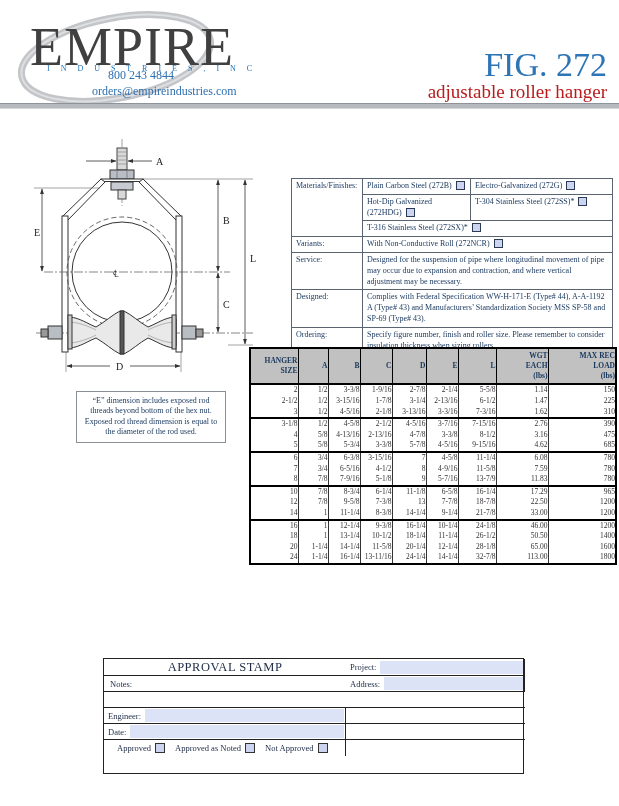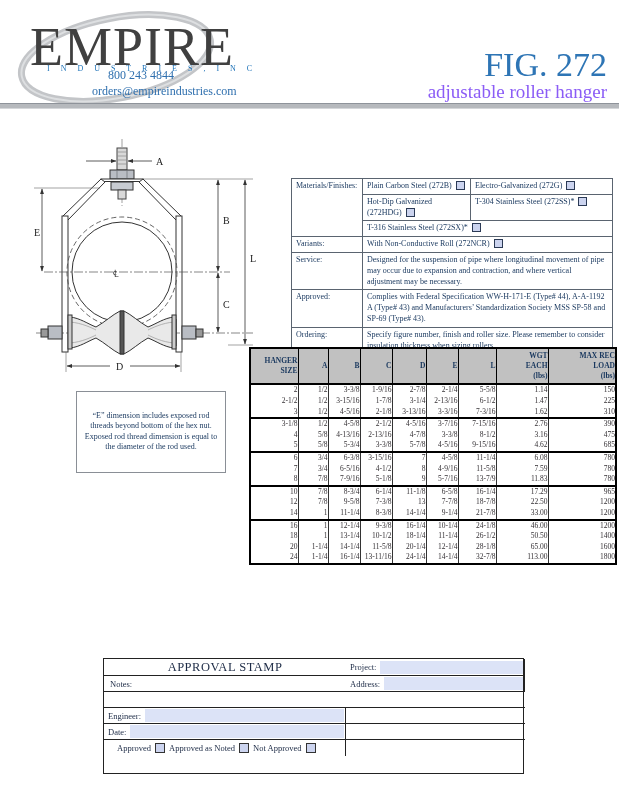--- a/index.html
+++ b/index.html
@@ -9,29 +9,29 @@
     background:#ffffff; overflow:hidden;
     font-family:"Liberation Serif", serif; color:#17365d;
   }
   
   .logo-svg { position:absolute; left:14px; top:10px; }
   .brand { position:absolute; left:30px; top:20px; font-size:54px; color:#404040; letter-spacing:1px; line-height:1; }
   .brand-sub { position:absolute; left:47px; top:64px; font-size:8px; letter-spacing:4.5px; color:#1d72b8; }
   .phone { position:absolute; left:108px; top:68px; font-size:12px; color:#2e6fae; }
   .email { position:absolute; left:92px; top:84px; font-size:12px; color:#2e6fae; }
   .fig-title { position:absolute; right:12px; top:46px; font-size:34px; color:#2e75b5; }
-  .fig-sub { position:absolute; right:12px; top:81px; font-size:19px; color:#8b5cf6; }
+  .fig-sub { position:absolute; right:12px; top:81px; font-size:19px; color:#b91c1c; }
   .rule { position:absolute; left:0; top:103px; width:619px; height:6px;
           background:#b6b9bd; border-top:1px solid #8e939a; border-bottom:1px solid #d4d6d9; }
 
   
   .drawing { position:absolute; left:30px; top:138px; }
   .dim-label { font-size:10px; fill:#222; font-family:"Liberation Serif", serif; }
   .note-box { position:absolute; left:76px; top:391px; width:150px; border:1px solid #8a8f96;
-              padding:19px 5px; font-size:8px; line-height:1.3; text-align:center; color:#17365d; }
+              padding:4px 5px; font-size:8px; line-height:1.3; text-align:center; color:#17365d; }
 
   
   .spec-table { position:absolute; left:291px; top:178px; width:322px; border-collapse:collapse;
                 font-size:8px; color:#17365d; table-layout:fixed; }
   .spec-table td { border:1px solid #5a6470; padding:2px 4px; vertical-align:top; line-height:1.35; }
   .spec-table td.lbl { width:71px; }
   .cb { display:inline-block; width:9px; height:9px; background:#ccd4ef; border:1px solid #2b3a55;
         vertical-align:-2px; margin-left:4px; }
   .notes-bold { font-weight:bold; margin-left:3px; }
 
@@ -53,21 +53,21 @@
           display:grid; grid-template-columns:242px 179px;
           grid-template-rows:17px 16px 16px 16px 16px 16px 17px; }
   .form .cell { border-bottom:1px solid #222; display:flex; align-items:center; font-size:8.5px; color:#1c2a45; }
   .form .left { border-right:1px solid #222; padding-left:4px; }
   .form .hdr { justify-content:center; font-size:12.5px; letter-spacing:0.5px; color:#1c2a45; }
   .form .last { border-bottom:none; }
   .fill { flex:1 1 auto; height:13px; background:#dce3f7; margin:1px 1px 1px 4px; }
   .form .right-cell { padding-left:6px; }
   .appr { gap:4px; }
   .appr .cb2 { width:10px; height:10px; background:#ccd4ef; border:1px solid #333; display:inline-block; }
-  .appr span.lbl2 { }
+  .appr span.lbl2 { margin-left:6px; }
   .appr span.lbl2:first-child { margin-left:9px; }
 </style>
 </head>
 <body>
 
 <div class="page">
 
   <svg class="logo-svg" width="215" height="95" viewBox="0 0 215 95">
     <ellipse cx="102" cy="48" rx="96" ry="40" fill="none" stroke="#c3c5c8" stroke-width="7" transform="rotate(-11 102 48)"></ellipse>
     <ellipse cx="102" cy="48" rx="96" ry="40" fill="none" stroke="#dddfe1" stroke-width="2" transform="rotate(-11 102 48)"></ellipse>
@@ -184,21 +184,21 @@
       <td class="lbl">Variants:</td>
       <td colspan="2">
         <span>With Non-Conductive Roll (272NCR)</span><span class="cb"></span>
       </td>
     </tr>
     <tr>
       <td class="lbl">Service:</td>
       <td colspan="2">Designed for the suspension of pipe where longitudinal movement of pipe may occur due to expansion and contraction, and where vertical adjustment may be necessary.</td>
     </tr>
     <tr>
-      <td class="lbl">Approved:</td>
+      <td class="lbl">Designed:</td>
       <td colspan="2">Complies with Federal Specification WW-H-171-E (Type# 44), A-A-1192 A (Type# 43) and Manufacturers’ Standardization Society MSS SP-58 and SP-69 (Type# 43).</td>
     </tr>
     <tr>
       <td class="lbl">Ordering:</td>
       <td colspan="2">Specify figure number, finish and roller size. Please remember to consider insulation thickness when sizing rollers</td>
     </tr>
     <tr>
       <td class="lbl">Notes:</td>
       <td colspan="2">
         <span>Roller is Hot-Dip Galvanized. Hardware is Electro-Galvanized.</span><span class="notes-bold">* Not available in 3-1/2, 5, 7 or 24.</span>

